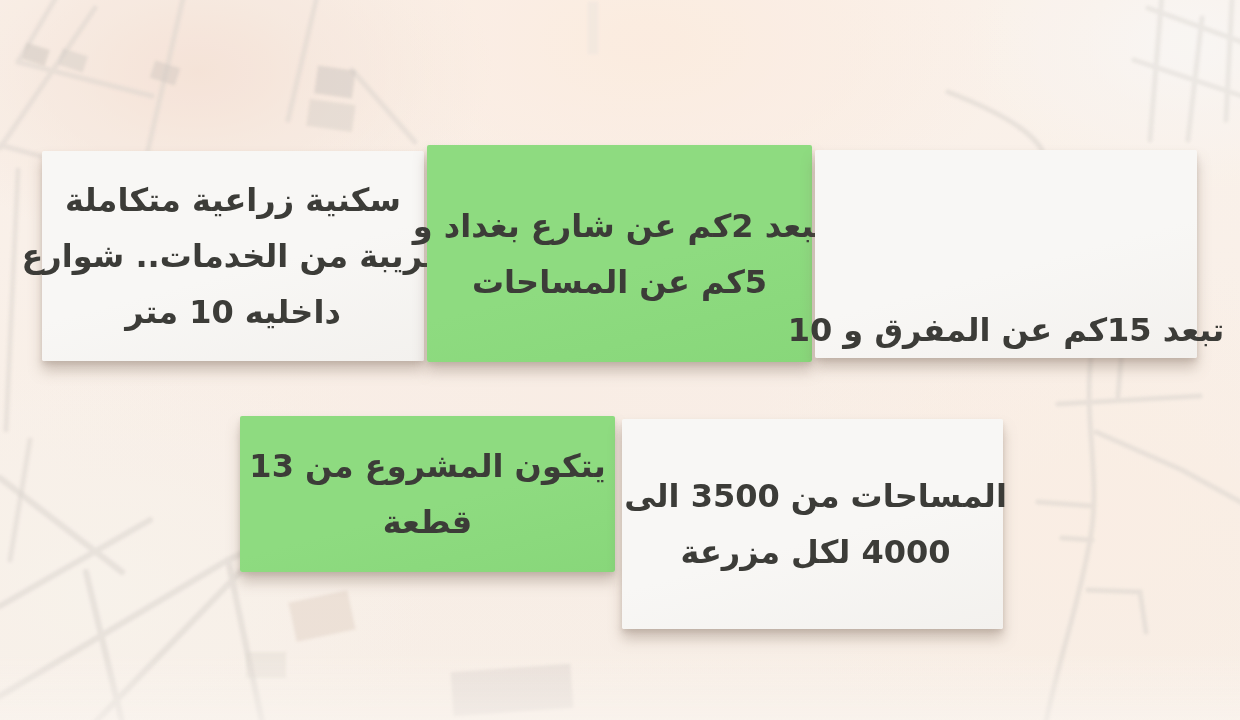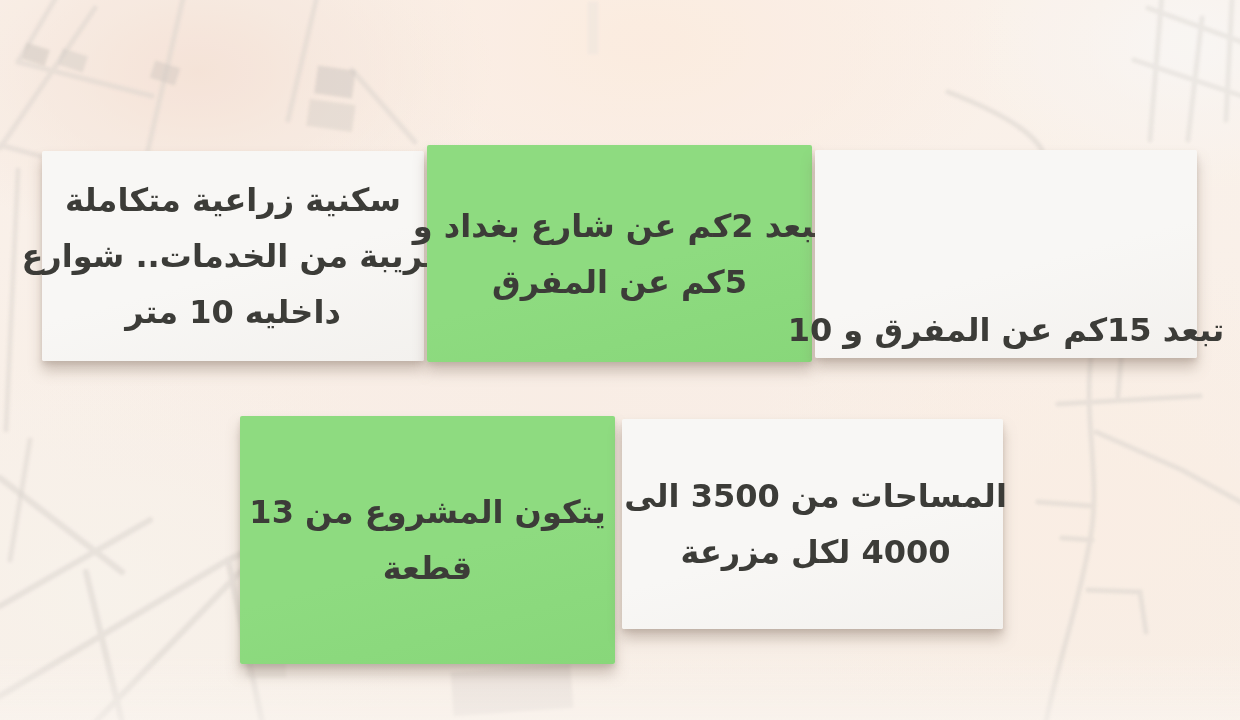--- a/index.html
+++ b/index.html
@@ -43,21 +43,21 @@
     border-radius:2px;
     box-shadow:0 10px 14px rgba(124,102,90,.35), 0 3px 5px rgba(124,102,90,.18);
     padding:0 14px;box-sizing:border-box;
   }
   .card.white{background:linear-gradient(165deg, var(--white-card,#f8f7f5) 55%, #f3f1ee);}
   .card.green{background:linear-gradient(165deg, var(--green-card,#8edb80) 55%, #88d77a);}
   .card .line{display:block;white-space:nowrap;}
   #card-services {left:42px; top:151px; width:382px; height:210px;}
   #card-baghdad  {left:427px; top:145px; width:385px; height:217px;}
   #card-mafraq   {left:815px; top:150px; width:382px; height:208px;justify-content:flex-end;}
-  #card-plots    {left:240px; top:416px; width:375px; height:248px;}
+  #card-plots    {left:240px; top:416px; width:375px; height:156px;}
   #card-areas    {left:622px; top:419px; width:381px; height:210px;padding-left:20px;}
 </style>
 </head>
 <body>
 
 <div class="stage">
 
   <div class="map-base"></div>
 
   <svg class="map-roads" width="1240" height="720" viewBox="0 0 1240 720" xmlns="http://www.w3.org/2000/svg">
@@ -124,21 +124,21 @@
   <div class="map-veil"></div>
 
   <div class="card white" id="card-services">
     <span class="line">سكنية زراعية متكاملة</span>
     <span class="line">قريبة من الخدمات.. شوارع</span>
     <span class="line">داخليه 10 متر</span>
   </div>
 
   <div class="card green" id="card-baghdad">
     <span class="line">تبعد 2كم عن شارع بغداد و</span>
-    <span class="line">5كم عن المفرق</span>
+    <span class="line">5كم عن المساحات</span>
   </div>
 
   <div class="card white" id="card-mafraq">
     <span class="line">تبعد 15كم عن المفرق و 10</span>
   </div>
 
   <div class="card green" id="card-plots">
     <span class="line">يتكون المشروع من 13</span>
     <span class="line">قطعة</span>
   </div>

